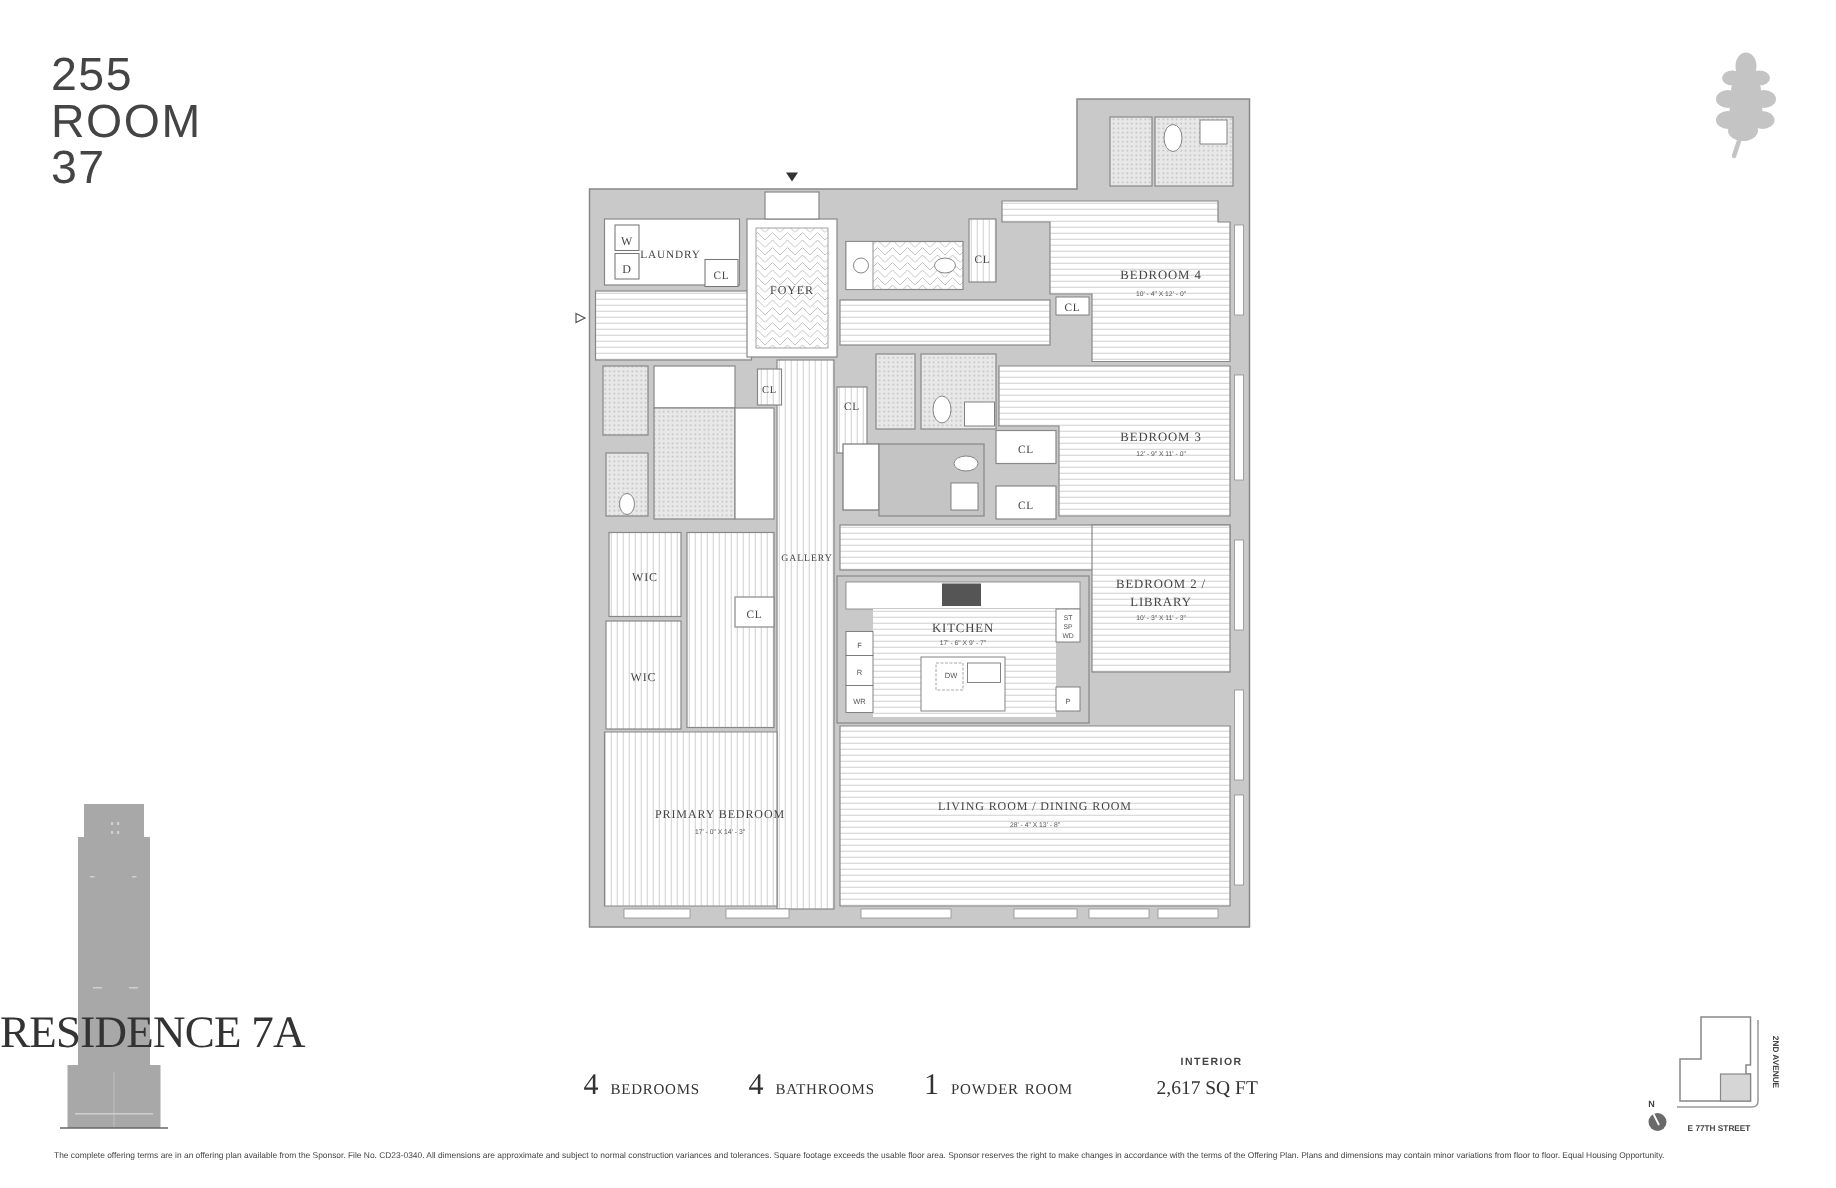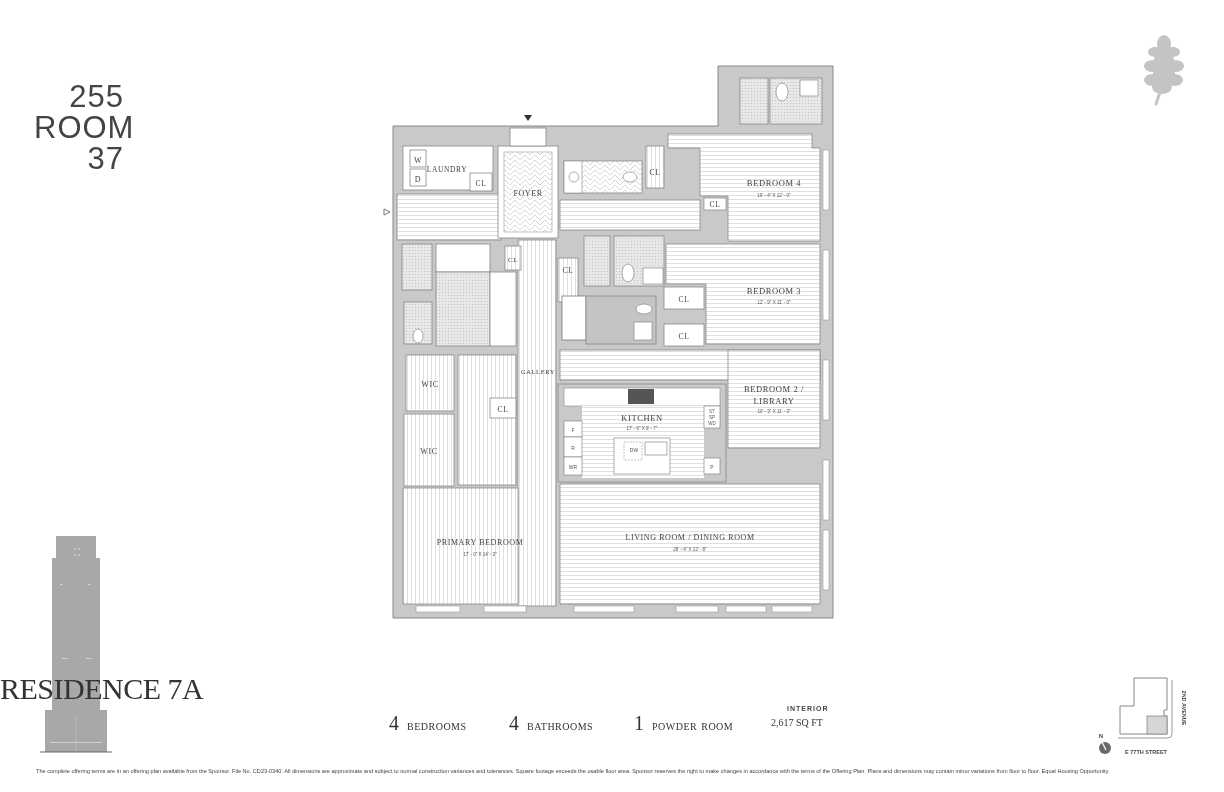--- a/index.html
+++ b/index.html
@@ -1,38 +1,38 @@
 <!DOCTYPE html>
 <html><head>
 <meta charset="utf-8">
 <style>
   * { box-sizing: border-box; margin: 0; padding: 0; }
   html, body { width: 1224px; height: 792px; background: #ffffff; overflow: hidden; }
   body { position: relative; font-family: "Liberation Serif", "DejaVu Serif", serif; color: #333; }
 
-  .logo { position: absolute; left: 34px; top: 34px; width: 90px; text-align: right;
+  .logo { position: absolute; left: 34px; top: 34px; width: 90px; text-align: left;
           font-family: "Liberation Sans", "DejaVu Sans", sans-serif; font-weight: 300;
-          font-size: 31px; line-height: 31px; color: #444; letter-spacing: 1px; margin-top: 47px; }
+          font-size: 31px; line-height: 31px; color: #444; letter-spacing: 1px; }
   .logo div { display: block; }
 
   .leaf { position: absolute; left: 1142px; top: 32px; width: 44px; height: 74px; }
 
   .tower { position: absolute; left: 40px; top: 530px; width: 72px; height: 225px; }
 
   .plan { position: absolute; left: 380px; top: 60px; width: 470px; height: 570px; }
 
   .title { position: absolute; left: 0; width: 1224px; top: 672px; text-align: left;
            font-size: 30px; letter-spacing: -0.5px; color: #333; }
   .stats { position: absolute; top: 712px; left: 389px; height: 24px; font-size: 15px; color: #333; }
   .stat { position: absolute; white-space: nowrap; }
   .stat .num { font-size: 20px; margin-right: 8px; }
   .stat .lbl { font-size: 14px; letter-spacing: 0.5px; font-variant: small-caps; text-transform: lowercase; }
   .interior-label { position: absolute; left: 787px; top: 705px; font-family: "Liberation Sans", "DejaVu Sans", sans-serif;
                     font-size: 7px; font-weight: bold; letter-spacing: 1px; color: #444; }
-  .sqft { position: absolute; left: 771px; top: 717px; font-size: 10px; color: #333; white-space: nowrap; }
+  .sqft { position: absolute; left: 771px; top: 717px; font-size: 13px; color: #333; white-space: nowrap; }
 
   .keyplan { position: absolute; left: 1090px; top: 672px; width: 110px; height: 88px; }
 
   .disclaimer { position: absolute; left: 36px; top: 768px; width: 1160px;
                 font-family: "Liberation Sans", "DejaVu Sans", sans-serif; font-size: 5.6px; color: #444; white-space: nowrap; }
 
   .room-label { font-family: "Liberation Serif", "DejaVu Serif", serif; fill: #444; letter-spacing: 0.6px; }
   .room-dim { font-family: "Liberation Sans", "DejaVu Sans", sans-serif; fill: #555; }
 </style>
 </head>
@@ -230,24 +230,24 @@
     <rect x="823" y="460" width="6" height="60"></rect>
     <rect x="823" y="530" width="6" height="60"></rect>
   </g>
 </svg>
 
 <div class="title">RESIDENCE 7A</div>
 <div class="stats">
   <div class="stat" style="left:0;">
     <span class="num">4</span><span class="lbl">BEDROOMS</span>
   </div>
-  <div class="stat" style="left:120px;">
+  <div class="stat" style="left:110px;">
     <span class="num">4</span><span class="lbl">BATHROOMS</span>
   </div>
-  <div class="stat" style="left:245px;">
+  <div class="stat" style="left:227px;">
     <span class="num">1</span><span class="lbl">POWDER ROOM</span>
   </div>
 </div>
 <div class="interior-label">INTERIOR</div>
 <div class="sqft">2,617 SQ FT</div>
 
 <svg class="keyplan" viewBox="0 0 110 88">
   <path d="M44 6 L77 6 L77 38 L74 38 L74 44 L77 44 L77 62 L30 62 L30 34 L44 34 Z" fill="none" stroke="#888" stroke-width="1"></path>
   <rect x="57" y="44" width="20" height="18" fill="#d6d6d6" stroke="#888" stroke-width="0.8"></rect>
   <path d="M82 8 L82 62 Q82 66 78 66 L28 66" fill="none" stroke="#999" stroke-width="1"></path>

